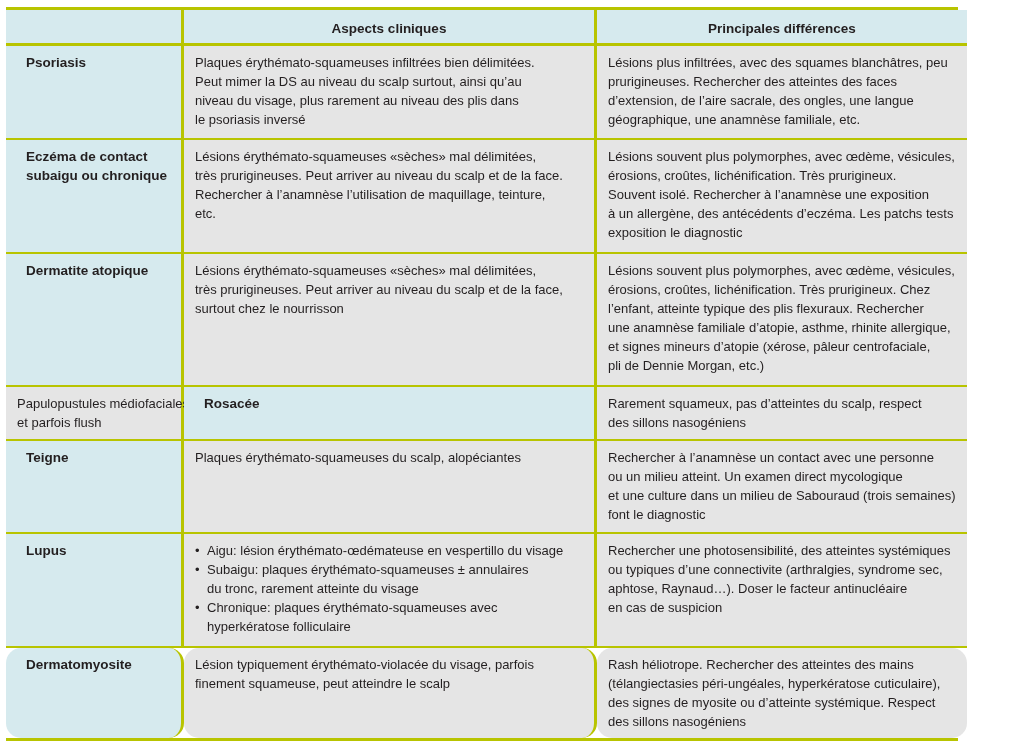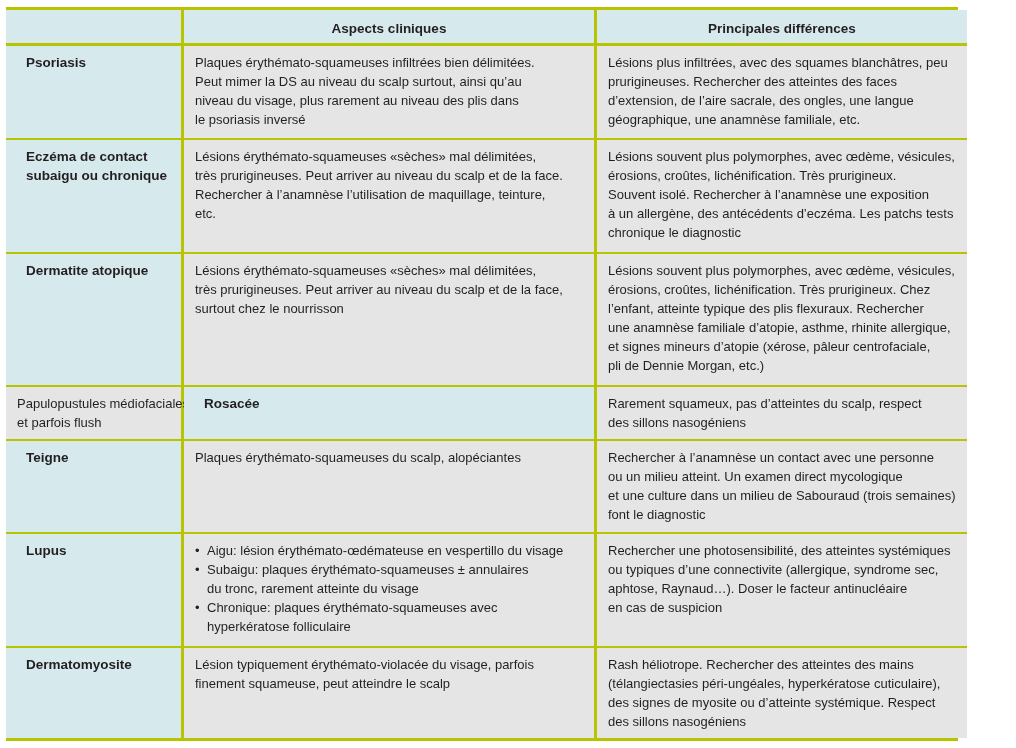--- a/index.html
+++ b/index.html
@@ -41,20 +41,21 @@
       border-right: 3px solid #b8c400;
       font-weight: bold;
       font-size: 13.5px;
       padding-left: 20px;
     }
     .cell.c1 {
       border-right: 3px solid #b8c400;
     }
     .cell.last {
       border-bottom: none;
+      border-radius: 15px;
     }
     .cell.head {
       background: #d6eaee;
       font-weight: bold;
       text-align: center;
       font-size: 13.5px;
       padding-top: 9px;
       border-bottom: 3px solid #b8c400;
     }
     .cell.head.c0 { border-right: 3px solid #b8c400; }
@@ -96,21 +97,21 @@
     <span class="line">Lésions érythémato-squameuses «sèches» mal délimitées,</span>
     <span class="line">très prurigineuses. Peut arriver au niveau du scalp et de la face.</span>
     <span class="line">Rechercher à l’anamnèse l’utilisation de maquillage, teinture,</span>
     <span class="line">etc.</span>
   </div>
   <div class="cell c2">
     <span class="line">Lésions souvent plus polymorphes, avec œdème, vésicules,</span>
     <span class="line">érosions, croûtes, lichénification. Très prurigineux.</span>
     <span class="line">Souvent isolé. Rechercher à l’anamnèse une exposition</span>
     <span class="line">à un allergène, des antécédents d’eczéma. Les patchs tests</span>
-    <span class="line">chronique le diagnostic</span>
+    <span class="line">exposition le diagnostic</span>
   </div>
 
   <div class="cell c0">Dermatite atopique</div>
   <div class="cell c1">
     <span class="line">Lésions érythémato-squameuses «sèches» mal délimitées,</span>
     <span class="line">très prurigineuses. Peut arriver au niveau du scalp et de la face,</span>
     <span class="line">surtout chez le nourrisson</span>
   </div>
   <div class="cell c2">
     <span class="line">Lésions souvent plus polymorphes, avec œdème, vésicules,</span>
@@ -151,21 +152,21 @@
       <span class="line first"><span class="bullet-mark">•</span><span>Subaigu: plaques érythémato-squameuses ± annulaires</span></span>
       <span class="line">du tronc, rarement atteinte du visage</span>
     </div>
     <div class="bullet-item">
       <span class="line first"><span class="bullet-mark">•</span><span>Chronique: plaques érythémato-squameuses avec</span></span>
       <span class="line">hyperkératose folliculaire</span>
     </div>
   </div>
   <div class="cell c2">
     <span class="line">Rechercher une photosensibilité, des atteintes systémiques</span>
-    <span class="line">ou typiques d’une connectivite (allergique, syndrome sec,</span>
+    <span class="line">ou typiques d’une connectivite (arthralgies, syndrome sec,</span>
     <span class="line">aphtose, Raynaud…). Doser le facteur antinucléaire</span>
     <span class="line">en cas de suspicion</span>
   </div>
 
   <div class="cell c0 last">Dermatomyosite</div>
   <div class="cell c1 last">
     <span class="line">Lésion typiquement érythémato-violacée du visage, parfois</span>
     <span class="line">finement squameuse, peut atteindre le scalp</span>
   </div>
   <div class="cell c2 last">

